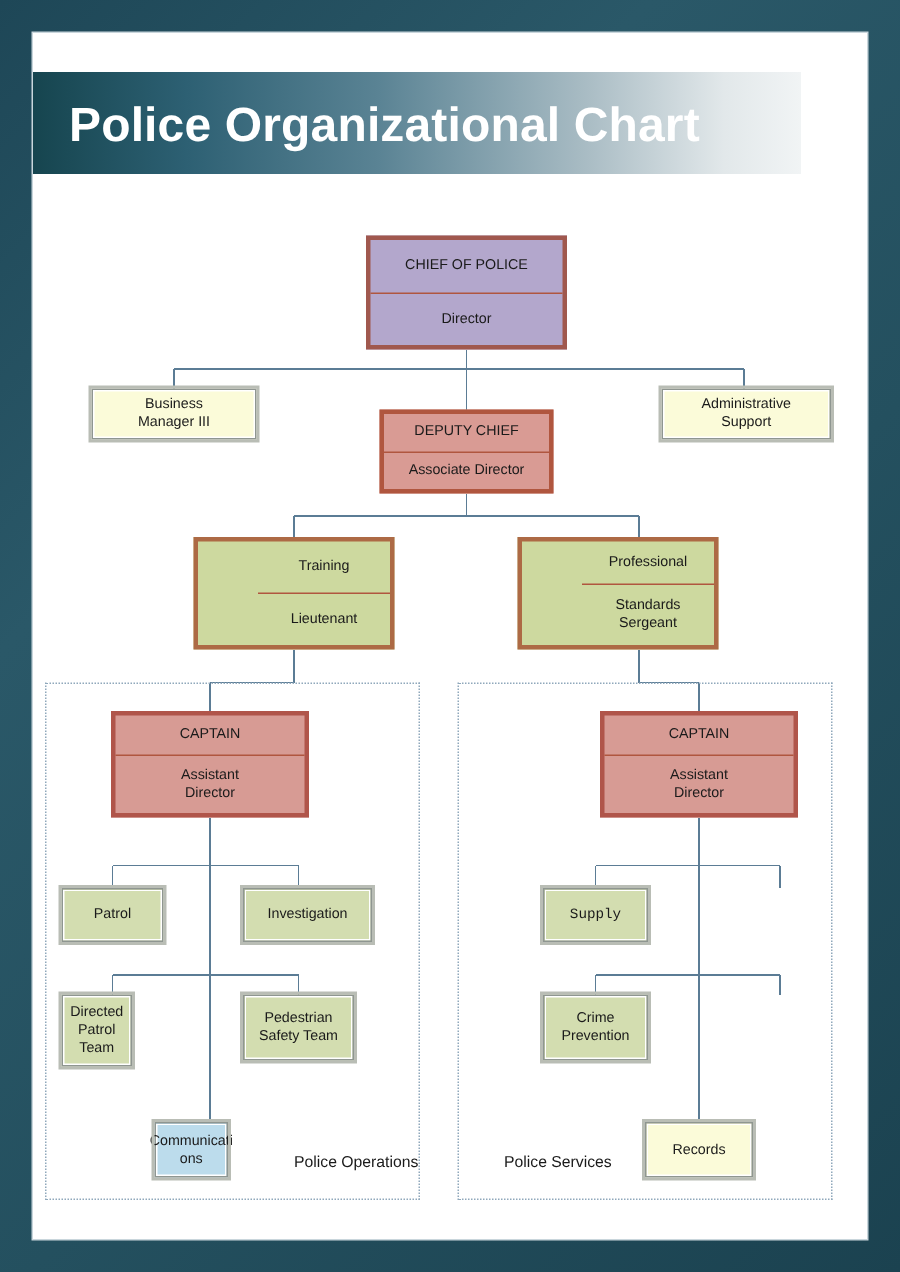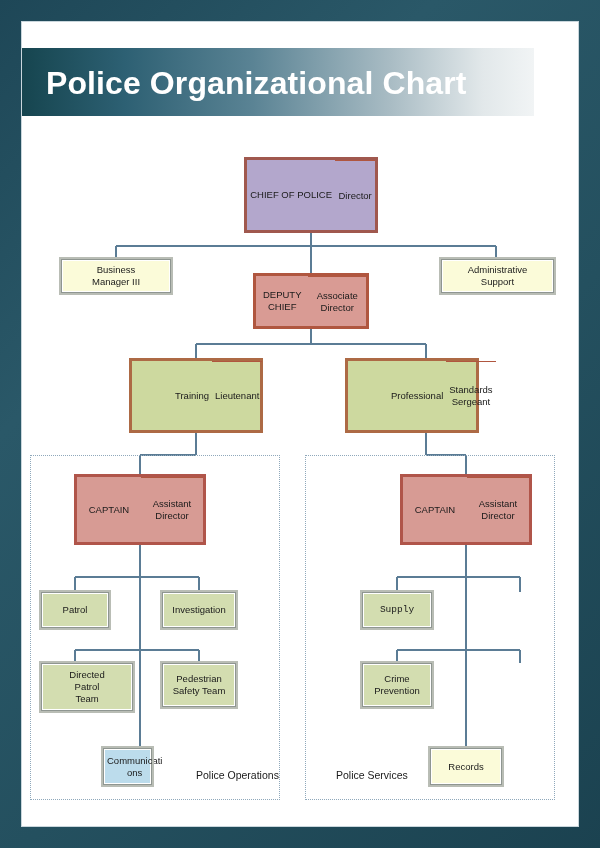--- a/index.html
+++ b/index.html
@@ -74,21 +74,21 @@
     font-size: 10.5px;
     color: #1a1a1a;
     white-space: nowrap;
   }
 
   
   .node {
     position: absolute;
     box-sizing: border-box;
     display: flex;
-    flex-direction: row;
+    flex-direction: column;
   }
   .node .cell {
     flex: 1 1 auto;
     display: flex;
     align-items: center;
     justify-content: center;
     text-align: center;
     font-size: 9.5px;
     color: #1a1a1a;
     line-height: 1.25;
@@ -238,25 +238,25 @@
   <div class="node framed captain" style="left:400px; top:474px; width:132px; height:71px;">
     <div class="cell">CAPTAIN</div>
     <div class="cell">Assistant
 Director</div>
   </div>
 
   <div class="node leaf green" style="left:41px; top:592px; width:68px; height:36px;">
     <div class="cell">Patrol</div>
   </div>
 
-  <div class="node leaf green" style="left:162px; top:592px; width:74px; height:36px;">
+  <div class="node leaf green" style="left:162px; top:592px; width:86px; height:36px;">
     <div class="cell">Investigation</div>
   </div>
 
-  <div class="node leaf green" style="left:41px; top:663px; width:92px; height:48px;">
+  <div class="node leaf green" style="left:41px; top:663px; width:47px; height:48px;">
     <div class="cell">Directed
 Patrol
 Team</div>
   </div>
 
   <div class="node leaf green" style="left:162px; top:663px; width:74px; height:44px;">
     <div class="cell">Pedestrian
 Safety Team</div>
   </div>
 

